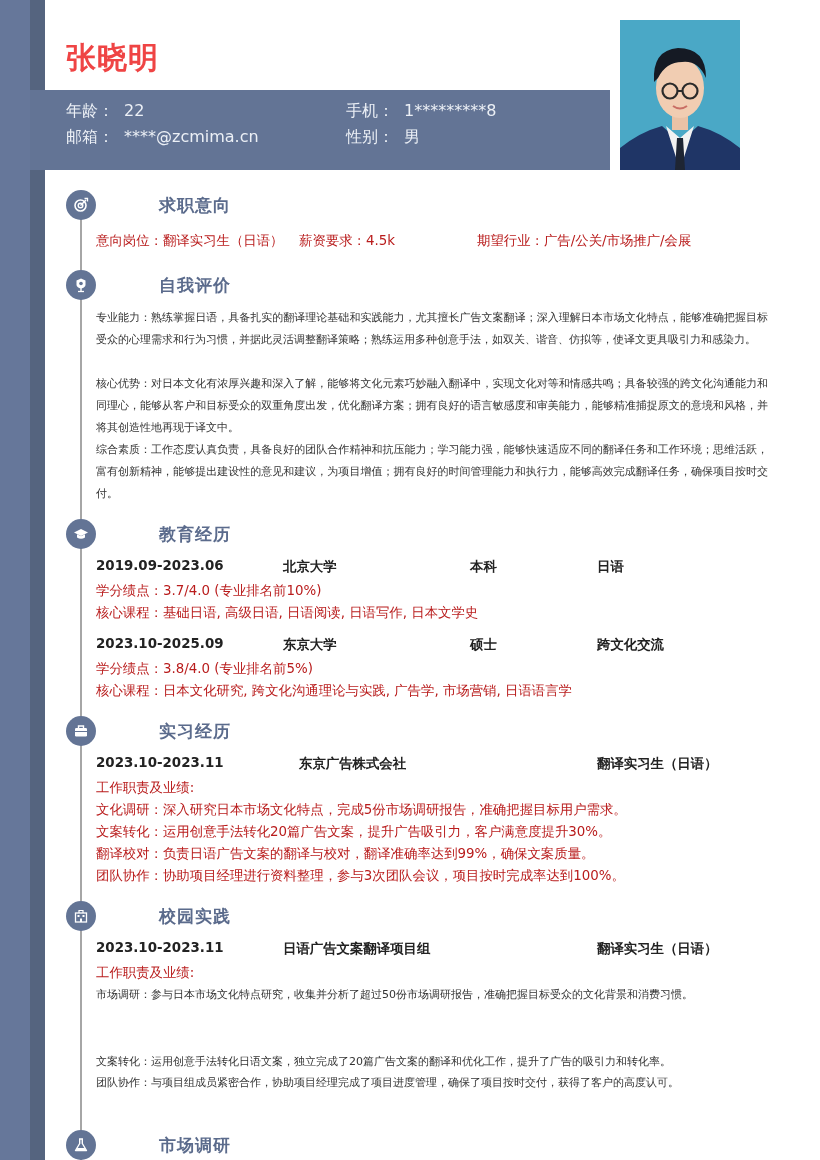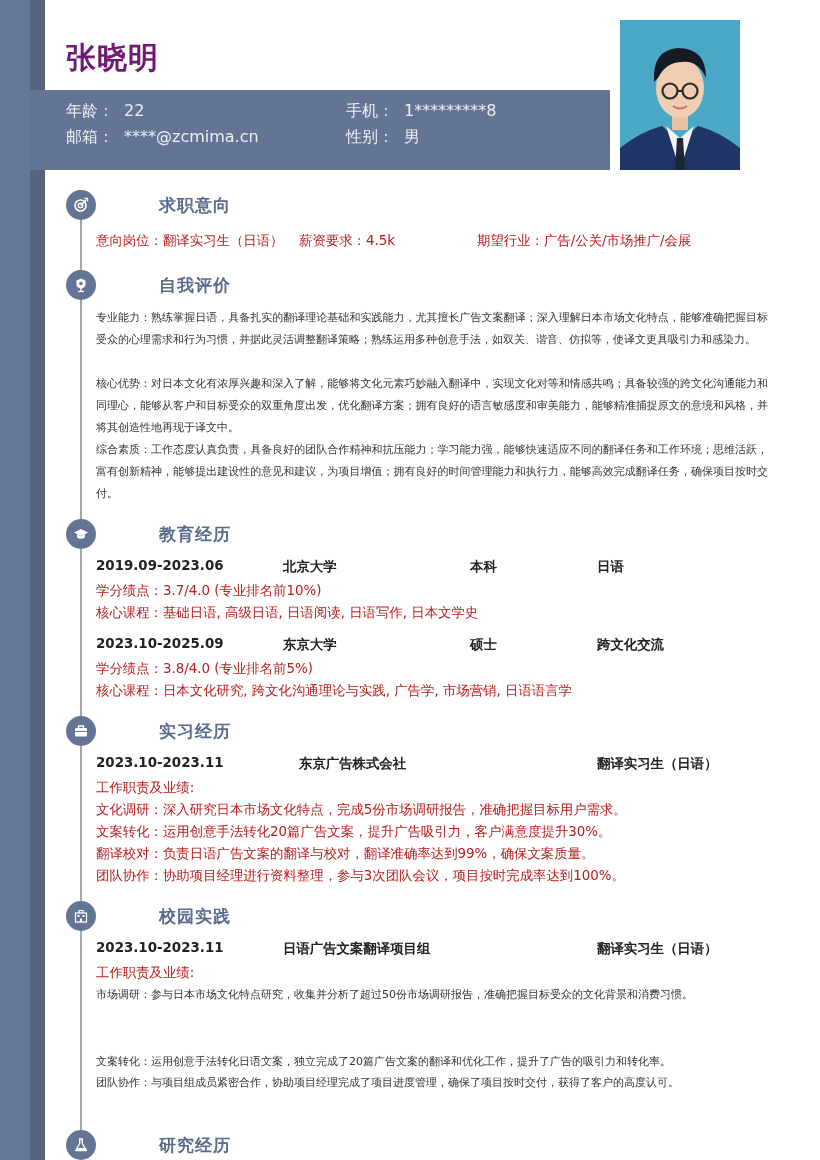--- a/index.html
+++ b/index.html
@@ -2,21 +2,21 @@
 <html><head>
 <meta charset="utf-8">
 <style>
   * { margin:0; padding:0; box-sizing:border-box; }
   html, body { width:820px; height:1160px; overflow:hidden; background:#ffffff; }
   body { position:relative; font-family:"DejaVu Sans","Liberation Sans",sans-serif; color:#333333; }
 
   .stripe-outer { position:absolute; left:0; top:0; width:30px; height:1160px; background:#66779a; }
   .stripe-inner { position:absolute; left:30px; top:0; width:15px; height:1160px; background:#55647f; }
 
-  .name { position:absolute; left:66px; top:38px; font-size:30px; font-weight:bold; color:#701a75; letter-spacing:1px; }
+  .name { position:absolute; left:66px; top:38px; font-size:30px; font-weight:bold; color:#ef4444; letter-spacing:1px; }
 
   .info-band { position:absolute; left:30px; top:90px; width:580px; height:80px; background:#637495; }
   .info-item { position:absolute; font-size:16px; color:#ecf0f6; white-space:nowrap; }
   .info-item .lbl { margin-right:10px; }
 
   .photo { position:absolute; left:620px; top:20px; width:120px; height:150px; background:#4aa6c4; overflow:hidden; }
 
   .timeline { position:absolute; left:80px; top:205px; width:2px; height:960px; background:#a6a6a6; }
 
   .sec-icon { position:absolute; left:66px; width:30px; height:30px; border-radius:50%; background:#637495; display:flex; align-items:center; justify-content:center; }
@@ -150,13 +150,13 @@
 <div class="para" style="top:984px;">市场调研：参与日本市场文化特点研究，收集并分析了超过50份市场调研报告，准确把握目标受众的文化背景和消费习惯。</div>
 <div class="para" style="top:1024px;margin-top:27px;">文案转化：运用创意手法转化日语文案，独立完成了20篇广告文案的翻译和优化工作，提升了广告的吸引力和转化率。</div>
 <div class="para" style="top:1072px;">团队协作：与项目组成员紧密合作，协助项目经理完成了项目进度管理，确保了项目按时交付，获得了客户的高度认可。</div>
 
 <div class="sec-icon" style="top:1130px;">
   <svg viewBox="0 0 16 16">
       <path d="M6 2 L10 2 M6.7 2 L6.7 6.5 L2.5 13.5 L13.5 13.5 L9.3 6.5 L9.3 2" fill="none" stroke="#fff" stroke-width="1.4" stroke-linejoin="round"></path>
       <path d="M4.3 11 L11.7 11 L13 13.3 L3 13.3 Z" fill="#fff"></path>
     </svg>
 </div>
-<div class="sec-title" style="top:1134px;">研究经历</div>
+<div class="sec-title" style="top:1134px;">市场调研</div>
 
 </body></html>

